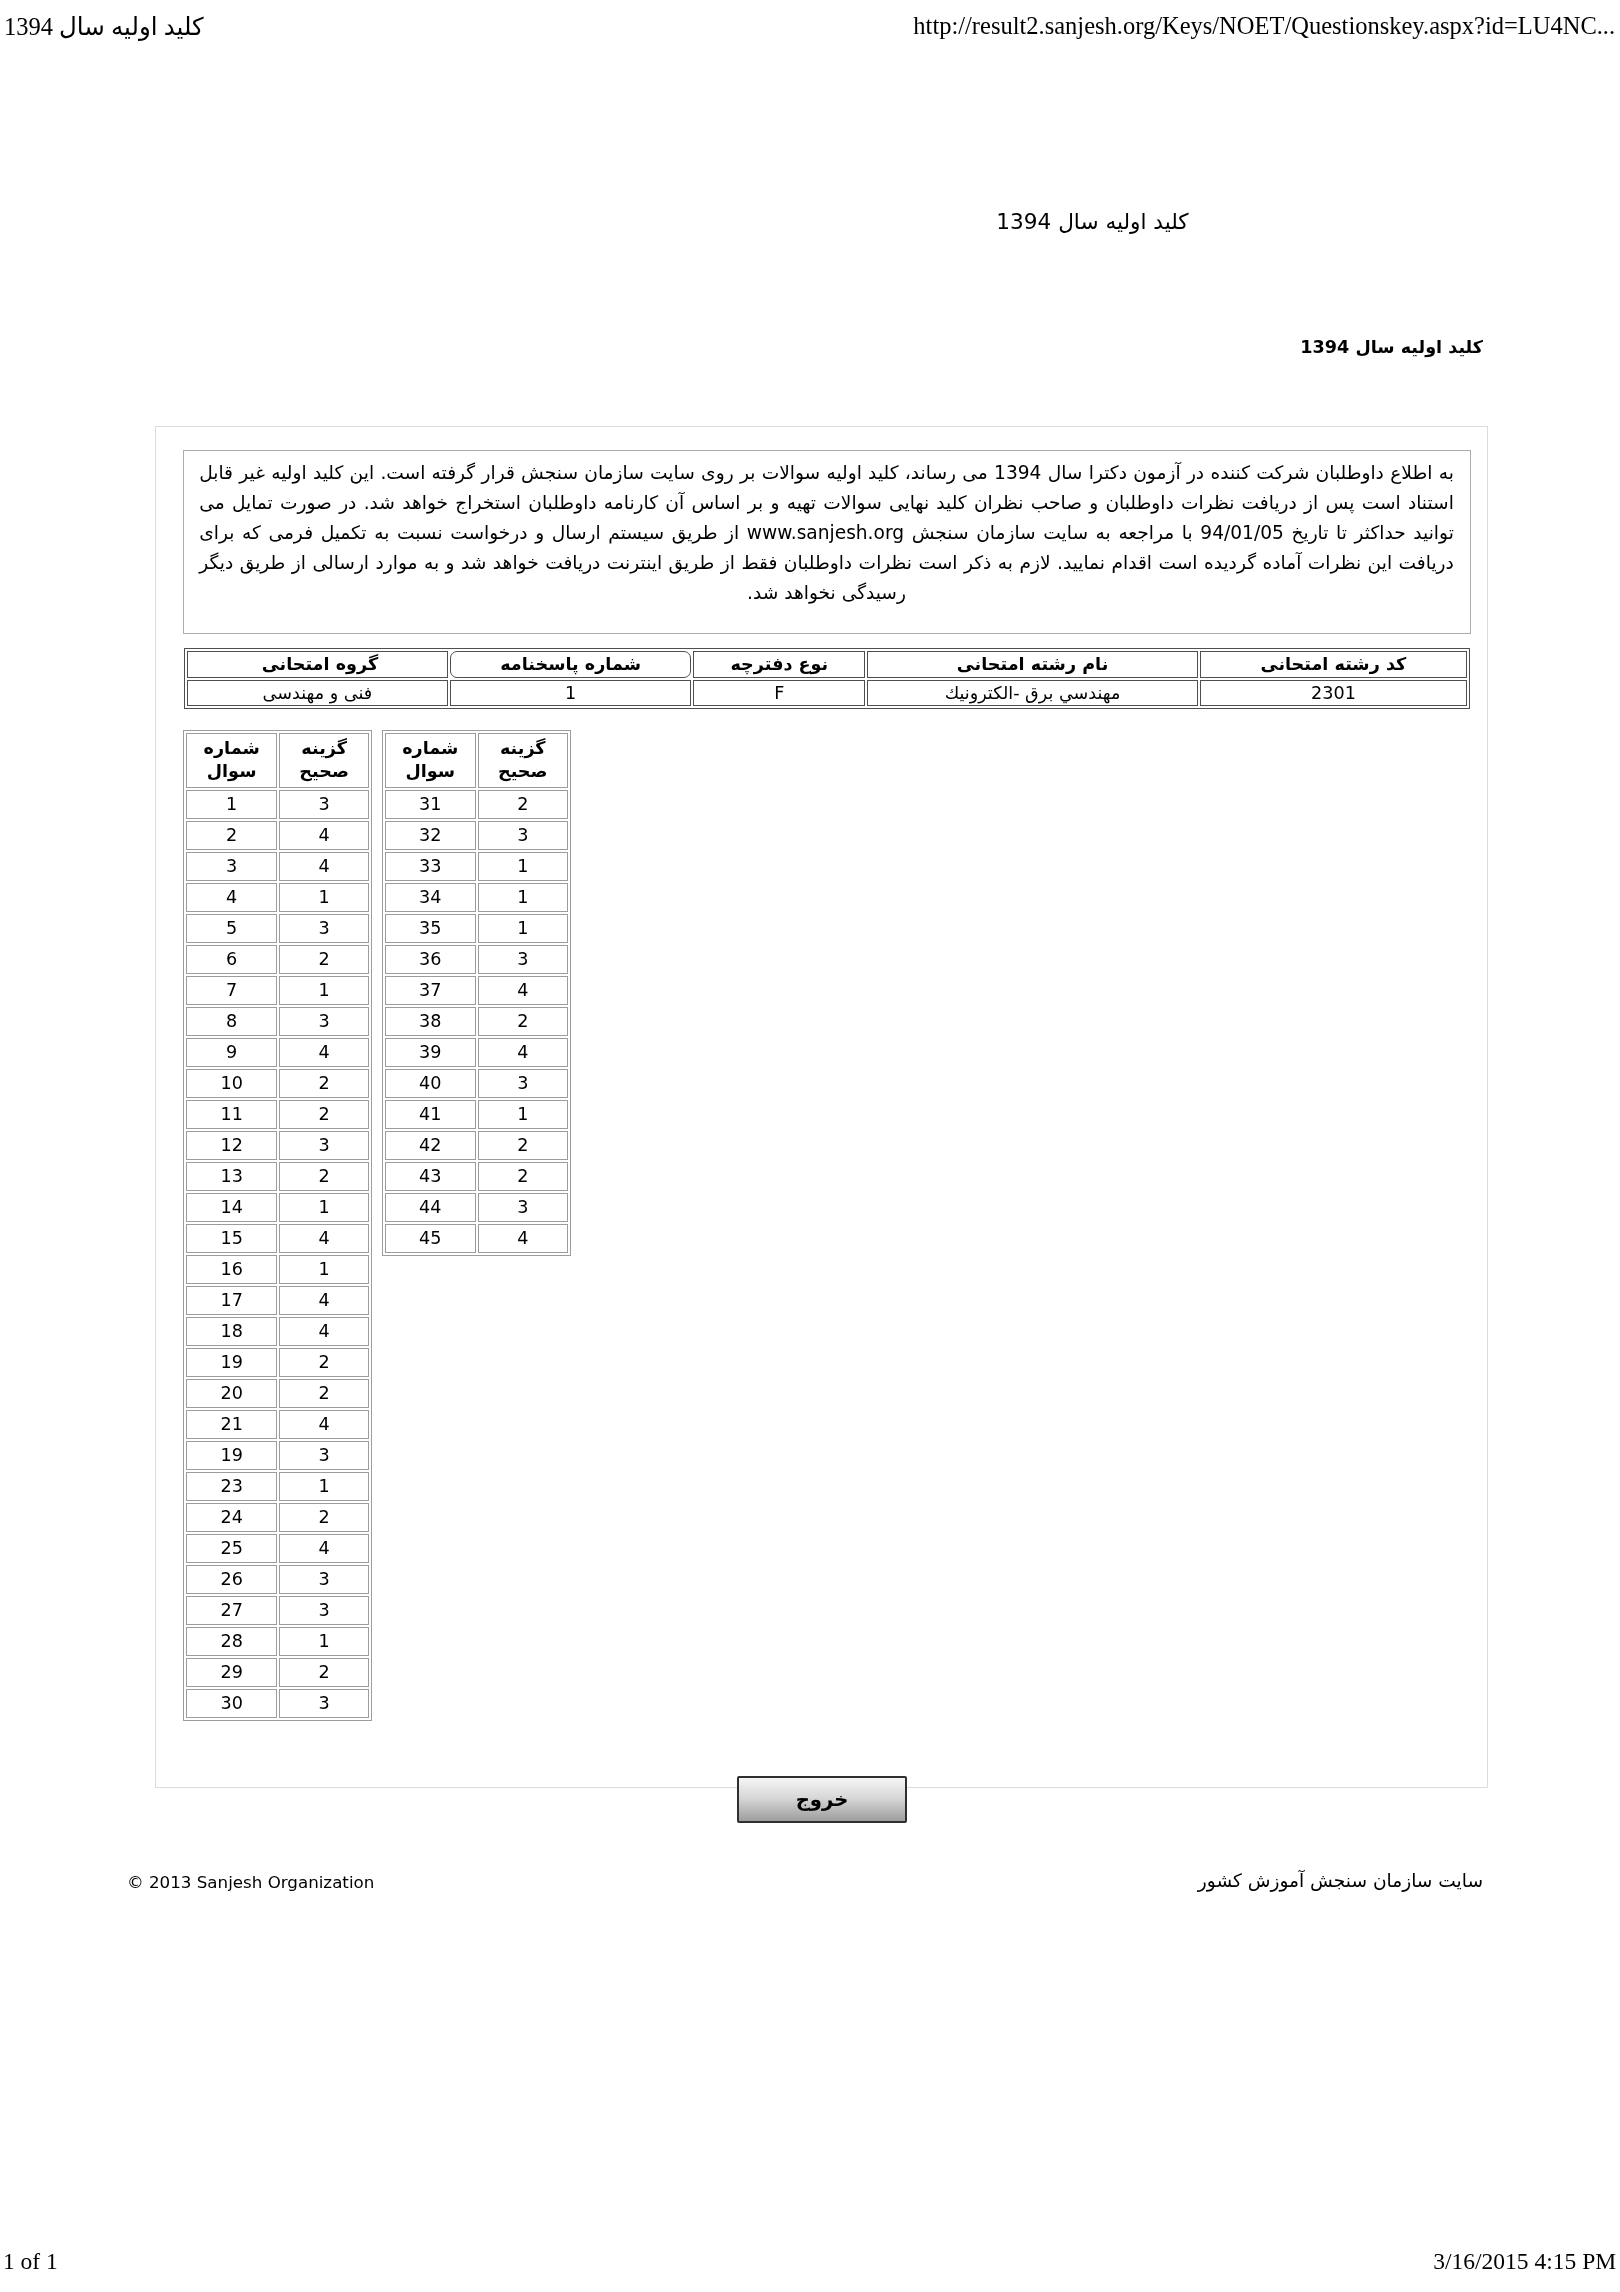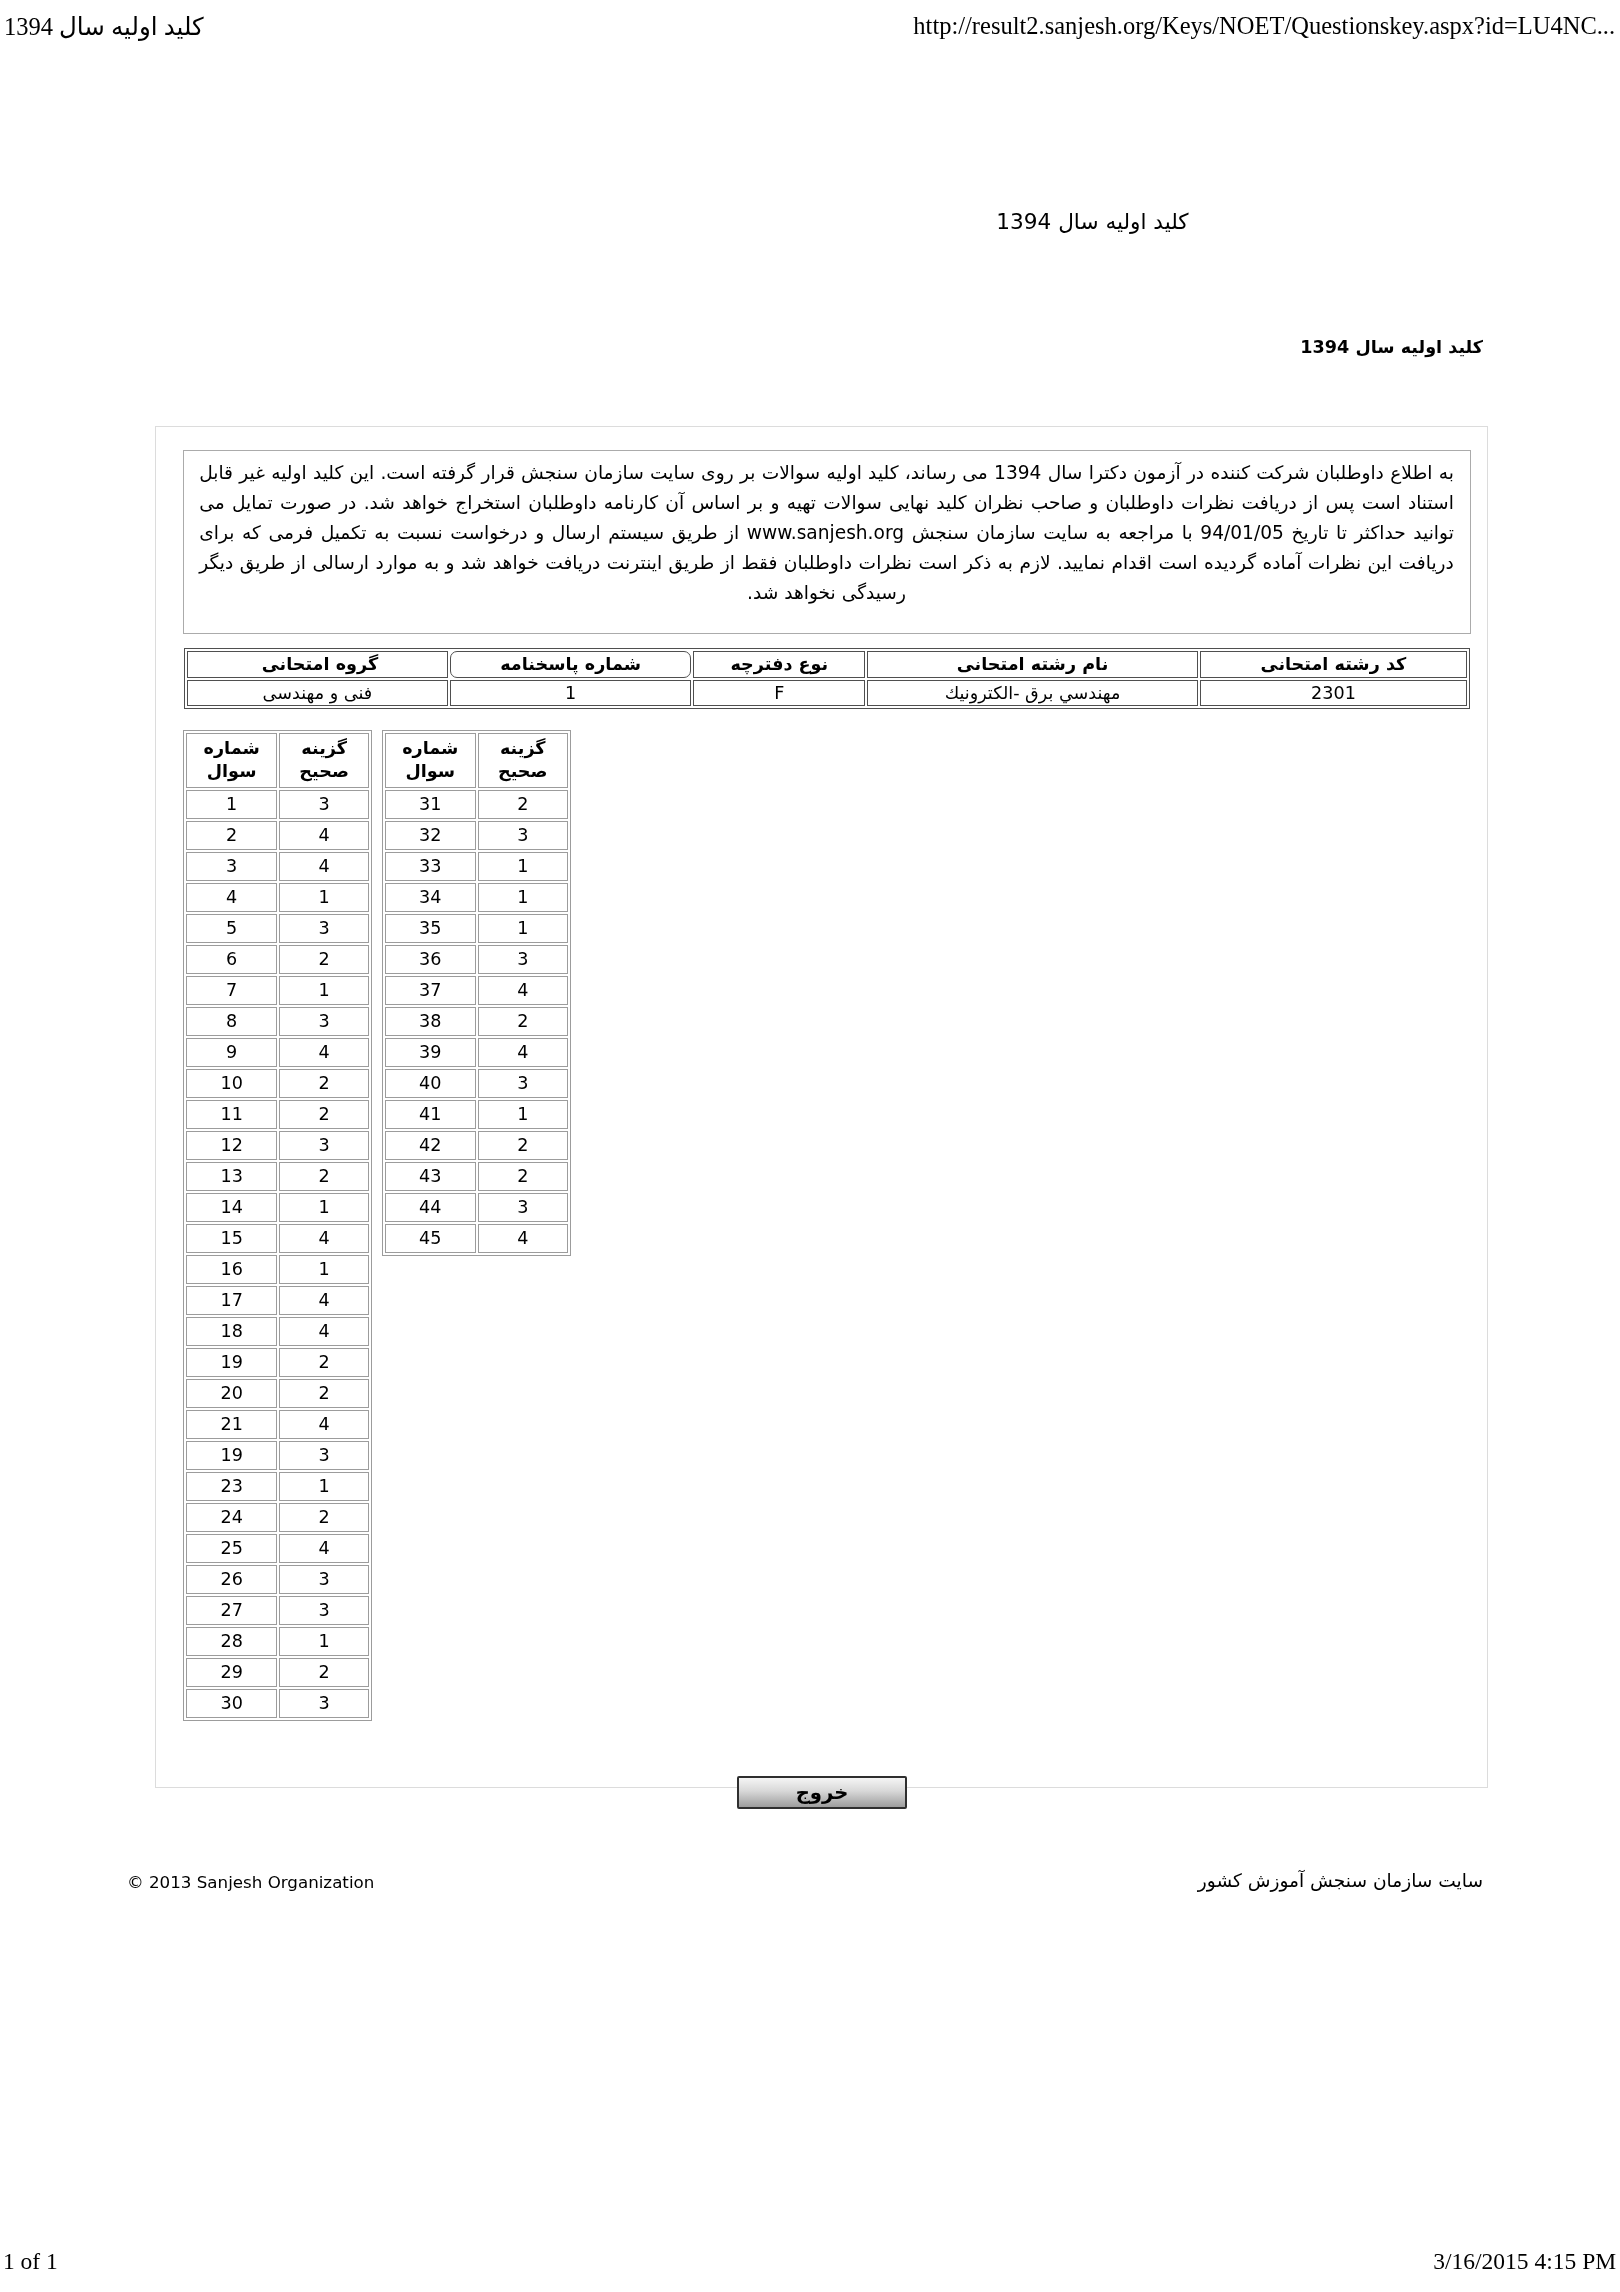--- a/index.html
+++ b/index.html
@@ -60,21 +60,21 @@
   .answer-table th, .answer-table td {
     border:1px solid #9c9c9c; text-align:center; background:#fff;
   }
   .answer-table th { font-size:17.6px; font-weight:bold; padding:2.9px 0; }
   .answer-table th span { display:block; line-height:23.5px; }
   .answer-table td { height:29px; font-size:17.6px; }
   .answer-table col { width:50%; }
 
   
   .exit-btn {
-    position:absolute; left:737px; top:1776px; width:170px; height:33px;
+    position:absolute; left:737px; top:1776px; width:170px; height:47px;
     background:linear-gradient(to bottom, #f5f5f5 0%, #d8d8d8 45%, #9d9d9d 100%);
     border:2px solid #2f2f2f; border-radius:2px;
     font-family:"DejaVu Sans", sans-serif; font-size:19.6px; font-weight:bold;
     color:#000; cursor:pointer;
   }
 
   
   .sf-left  { left:127px; top:1872px; font-size:16.7px; }
   .sf-right { right:137px; top:1870px; font-size:18.6px; }
 </style>

